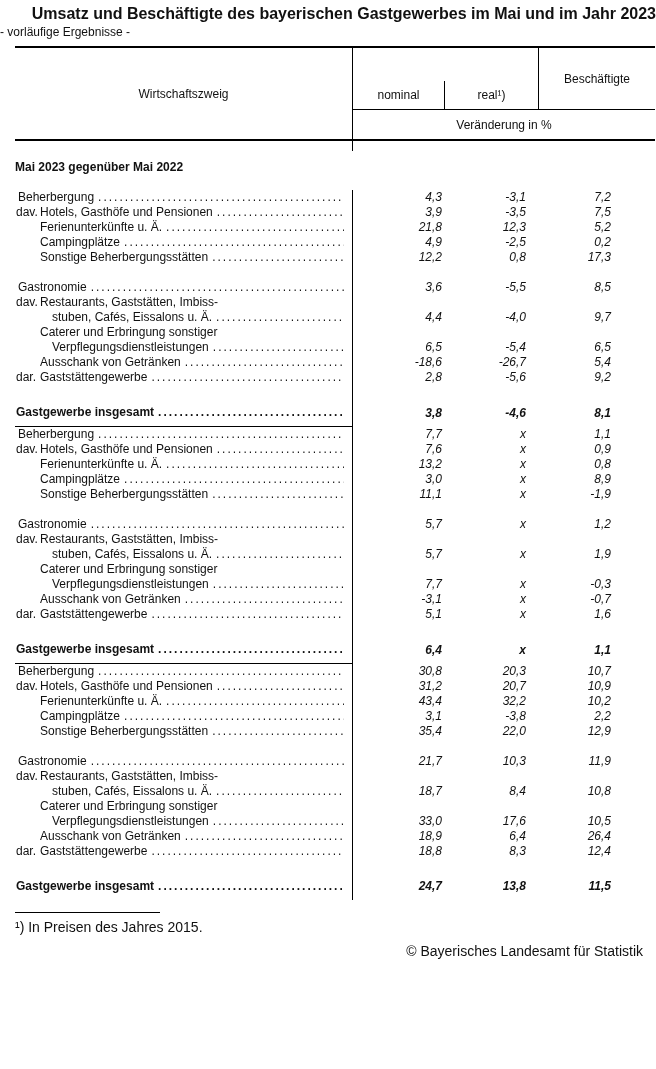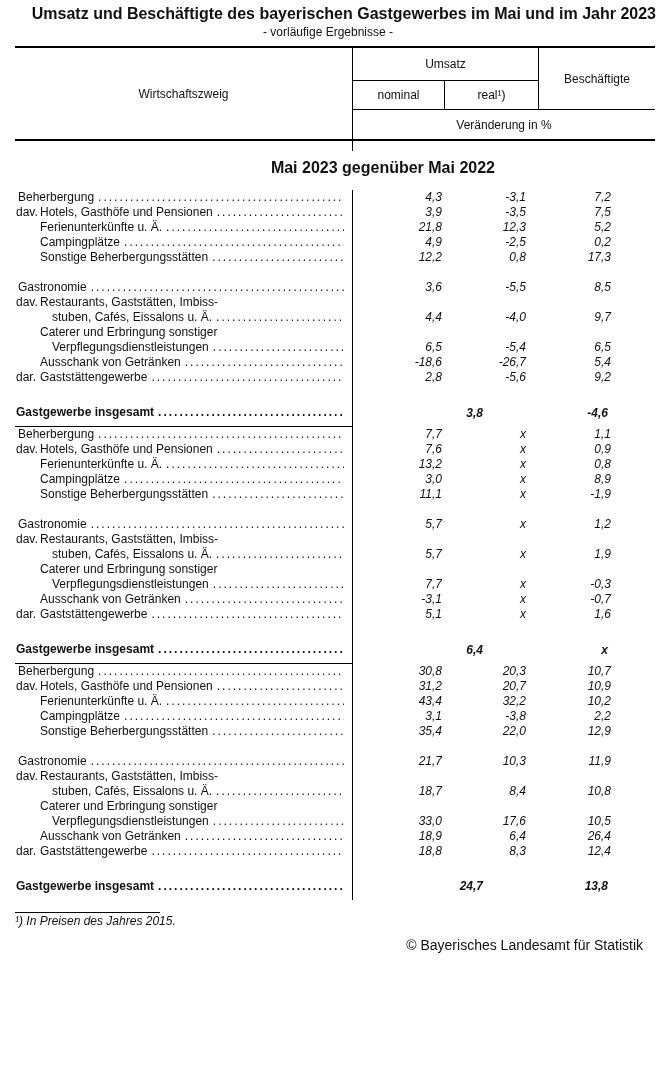--- a/index.html
+++ b/index.html
@@ -3,21 +3,21 @@
 <meta charset="utf-8">
 <style>
   html,body{margin:0;padding:0;background:#fff;}
   body{
     width:656px;height:1069px;overflow:hidden;
     font-family:"Liberation Sans","DejaVu Sans",sans-serif;
     color:#111;-webkit-font-smoothing:antialiased;
   }
   .page{padding-top:6px;}
   .doc-title{font-size:16px;font-weight:bold;text-align:right;line-height:16px;}
-  .doc-subtitle{font-size:12px;text-align:center;line-height:14px;margin-top:3px;}
+  .doc-subtitle{font-size:12px;text-align:left;line-height:14px;margin-top:3px;}
 
   .table-wrap{margin-left:15px;width:640px;}
 
   
   .table-head{
     display:grid;
     grid-template-columns:338px 92px 93px 117px;
     grid-template-rows:33px 29px 29px;
     border-top:2px solid #000;
     border-bottom:2px solid #000;
@@ -28,21 +28,21 @@
   .th-stub{grid-area:1/1/4/2;border-right:1.5px solid #000;}
   .th-umsatz{grid-area:1/2/2/4;border-bottom:1.5px solid #000;}
   .th-besch{grid-area:1/4/3/5;border-left:1.5px solid #000;border-bottom:1.5px solid #000;}
   .th-nominal{grid-area:2/2/3/3;border-right:1.5px solid #000;border-bottom:1.5px solid #000;}
   .th-real{grid-area:2/3/3/4;border-bottom:1.5px solid #000;}
   .th-unit{grid-area:3/2/4/5;}
   .head-tail{height:10px;width:338px;border-right:1.5px solid #000;box-sizing:border-box;}
 
   
   .sec-heading{
-    width:480px;text-align:right;font-weight:bold;font-size:16px;
+    width:480px;text-align:left;font-weight:bold;font-size:12px;
     line-height:15px;margin-top:17px;margin-bottom:15px;
   }
   .section:first-child .sec-heading{margin-top:9px;}
   .sec-row{
     display:grid;
     grid-template-columns:338px 92px 93px 117px;
     align-items:end;
     font-size:12px;line-height:15px;
   }
   .sec-row.blank .stub{height:15px;}
@@ -54,41 +54,40 @@
   .ind0{padding-left:3px;}
   .ind1{padding-left:25px;}
   .ind2{padding-left:37px;}
   .indP{padding-left:0;}
   .leader{flex:1;overflow:hidden;margin:0 8px 0 4px;}
   .leader::after{content:"..................................................................................................................";letter-spacing:2px;}
   .val{text-align:right;font-style:italic;box-sizing:border-box;}
   .v0{padding-right:3px;}
   .v1{padding-right:12px;}
   .v2{padding-right:44px;}
-  .sec-row.total{font-weight:bold;gap:41px;}
+  .sec-row.total{font-weight:bold;}
   .sec-row.total>div{padding-bottom:6px;}
   .sec-row.total .ind0{padding-left:1px;}
   .section.with-rule .sec-row.total .stub{border-bottom:1.5px solid #000;}
 
   
   .footnote-rule{width:145px;border-top:1.5px solid #000;margin-top:12px;}
-  .footnote{font-size:12px;line-height:15px;margin-top:1px;font-style:italic;}
+  .footnote{font-size:14px;line-height:15px;margin-top:7px;}
   .copyright{font-size:14px;line-height:15px;text-align:right;padding-right:12px;margin-top:9px;}
 </style>
 </head>
 <body>
 
 <div class="page">
   <div class="doc-title">Umsatz und Beschäftigte des bayerischen Gastgewerbes im Mai und im Jahr 2023</div>
   <div class="doc-subtitle">- vorläufige Ergebnisse -</div>
 
   <div class="table-wrap">
     <div class="table-head">
       <div class="th-stub">Wirtschaftszweig</div>
-      <div class="th-umsatz">Umsatz</div>
       <div class="th-besch">Beschäftigte</div>
       <div class="th-nominal">nominal</div>
       <div class="th-real">real¹)</div>
       <div class="th-unit">Veränderung in %</div>
     </div>
     <div class="head-tail"></div>
 
     <div id="sections-root">
         <div class="section with-rule">
           <div class="sec-heading">Mai 2023 gegenüber Mai 2022</div>

